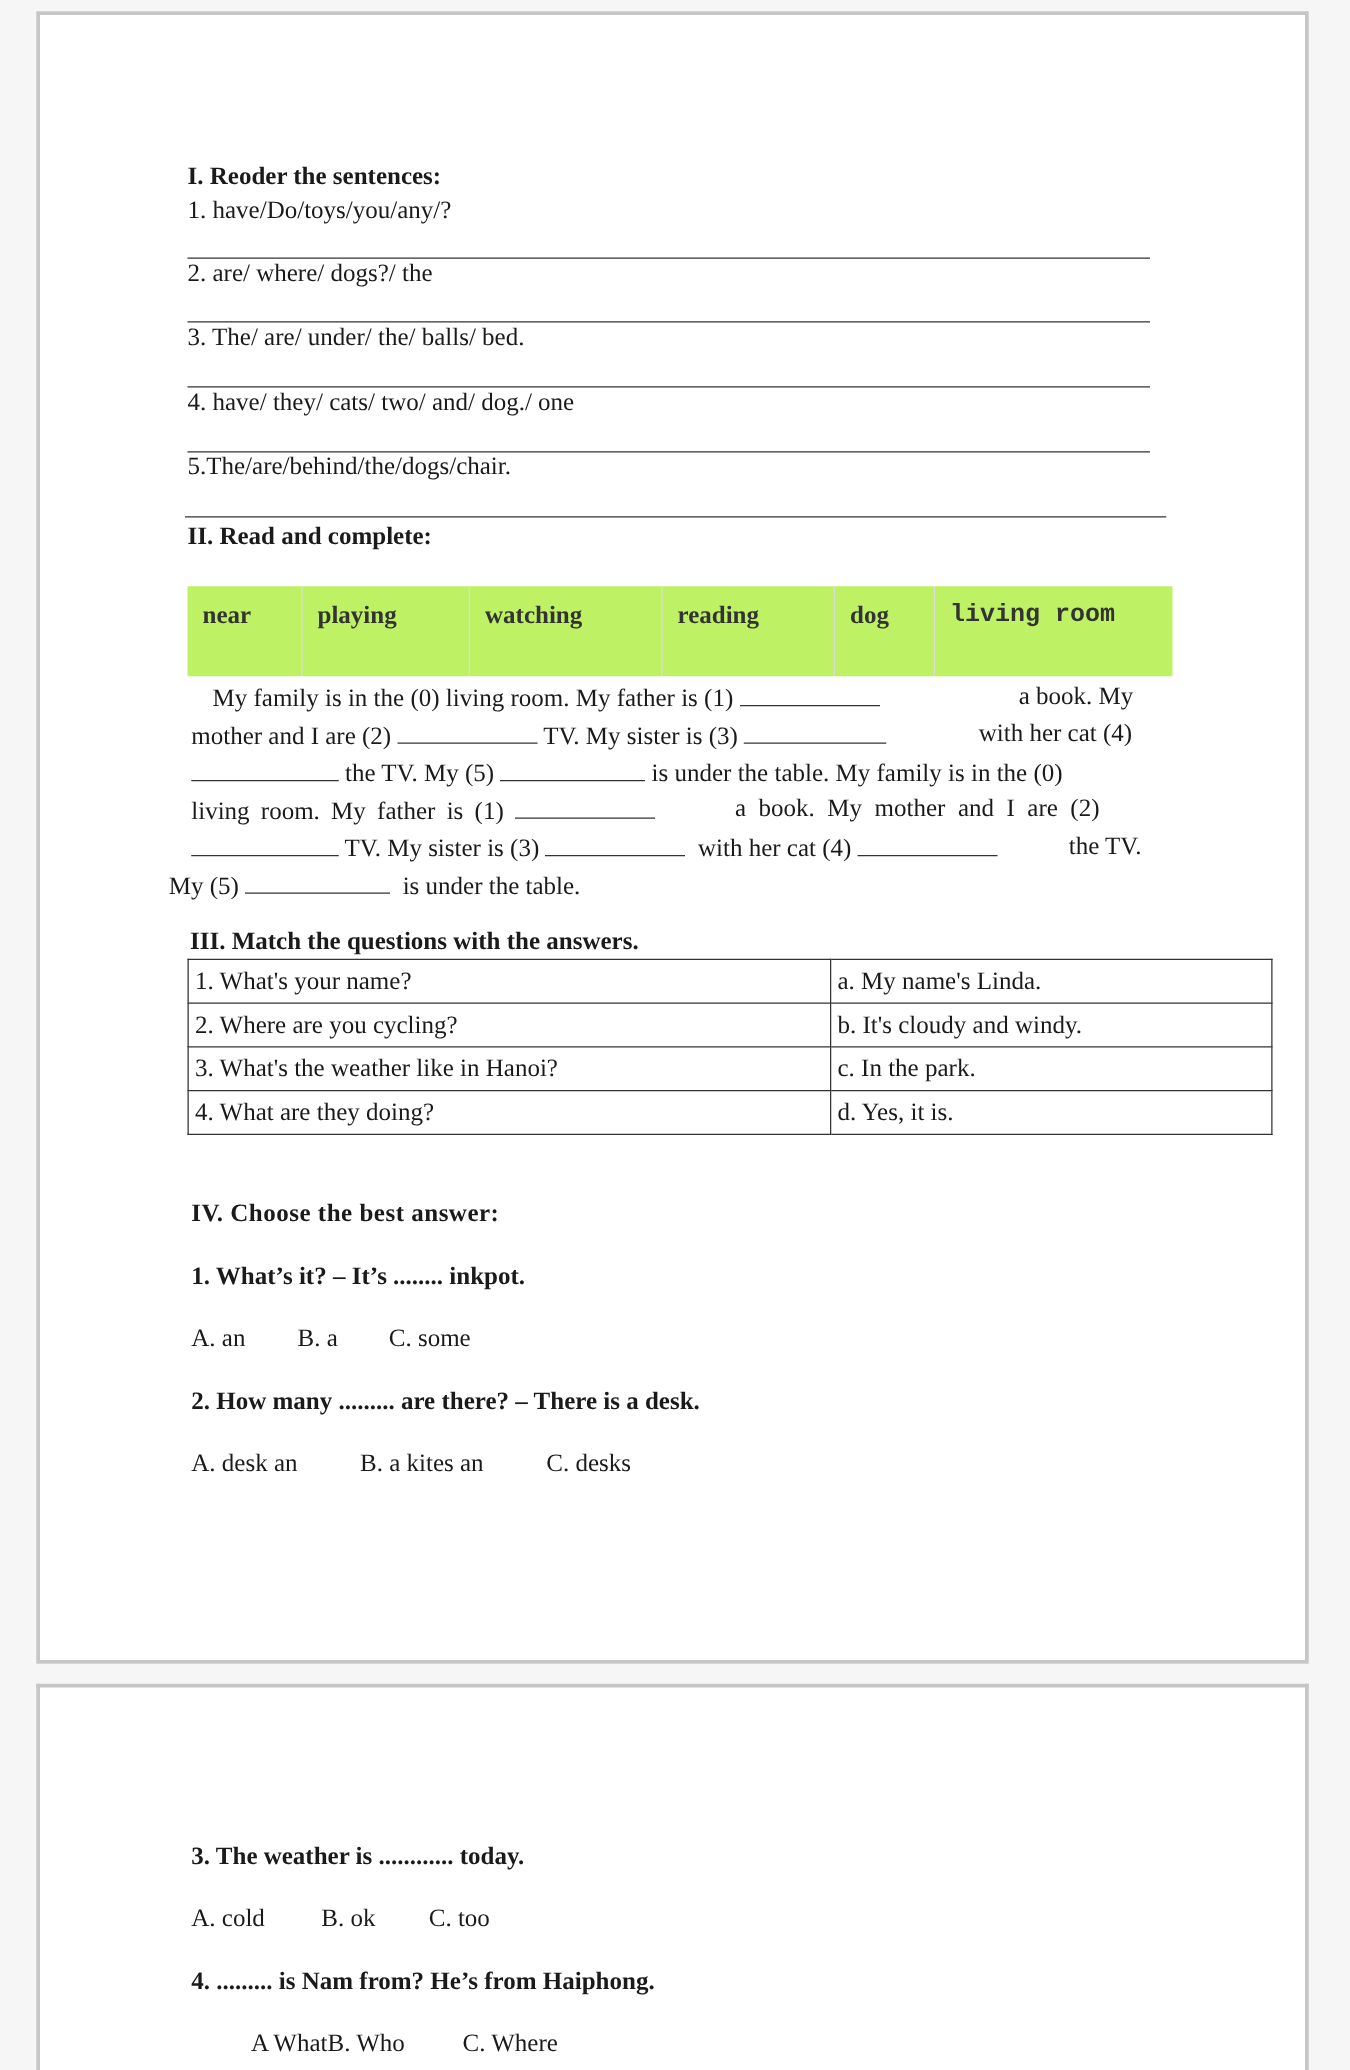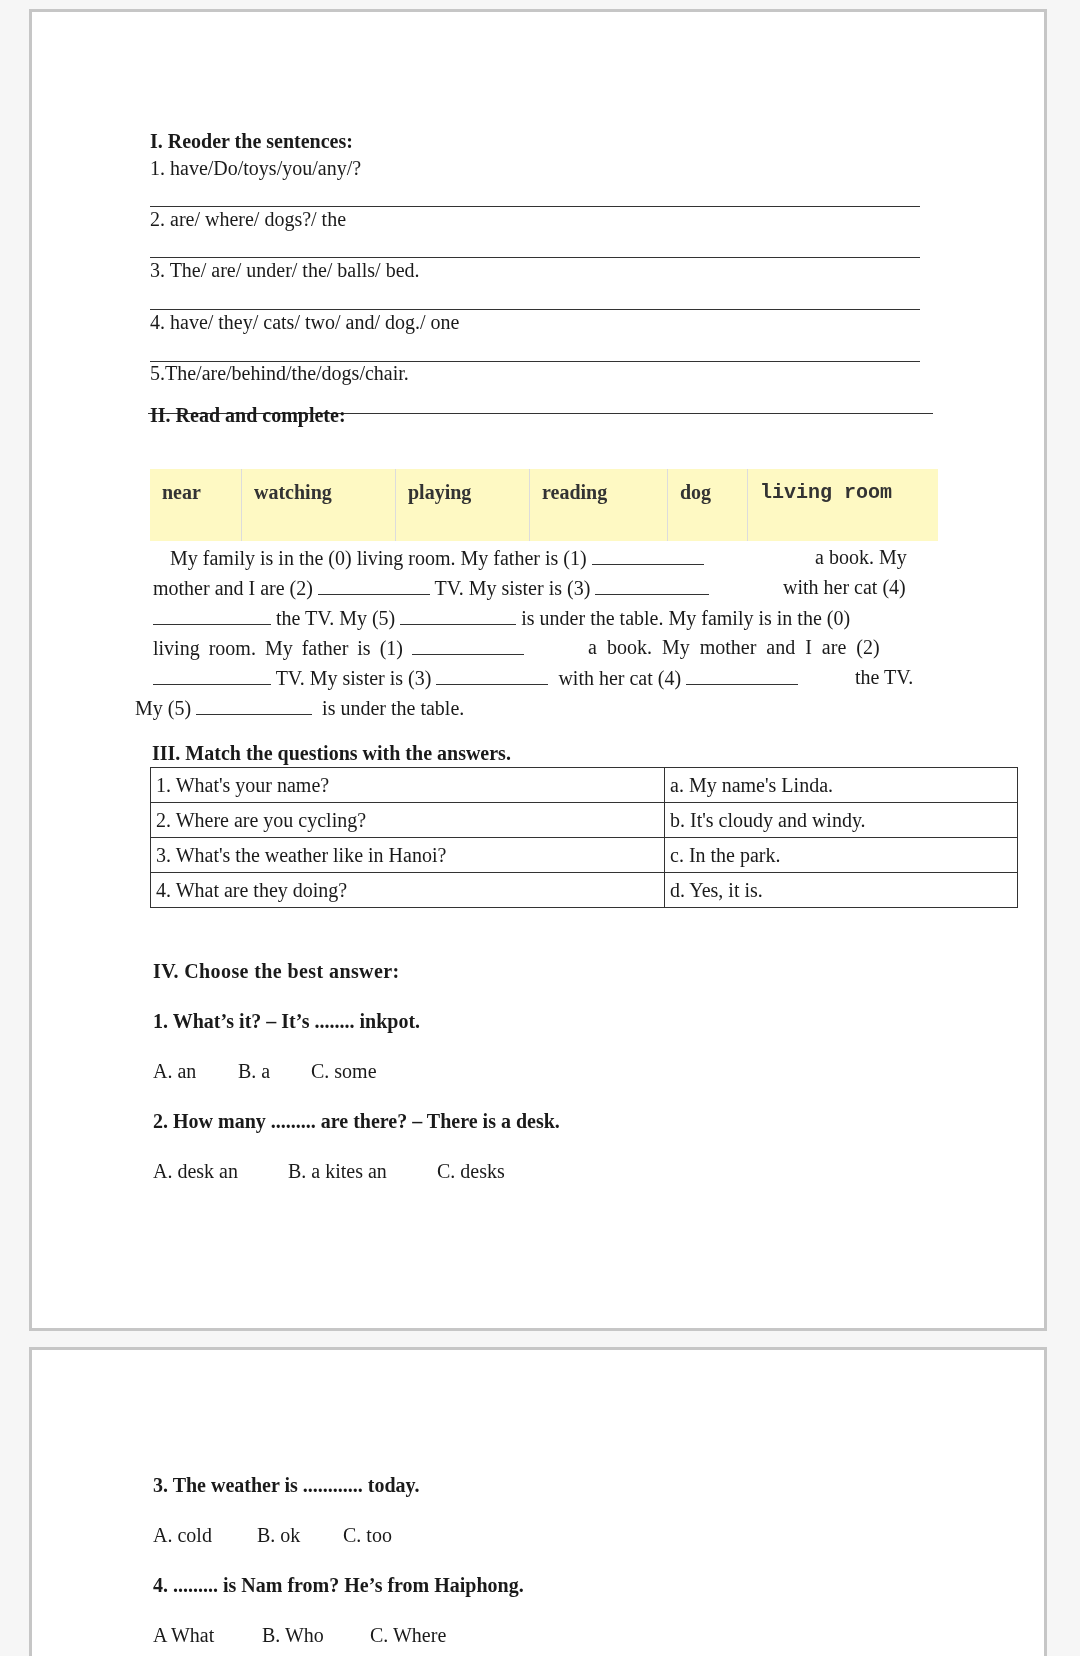--- a/index.html
+++ b/index.html
@@ -13,21 +13,21 @@
     position:absolute; left:29px; width:1018px;
     background:#fff; border:3px solid #c6c6c6; box-sizing:border-box;
   }
   #page1 { top:9px; height:1322px; }
   #page2 { top:1347px; height:330px; border-bottom:none; }
   .abs { position:absolute; white-space:nowrap; }
   .h { font-weight:bold; font-size:20px; }
   .t { font-size:20px; }
   .rule { position:absolute; height:0; border-top:1.5px solid #333; }
   
-  .bank { position:absolute; left:150px; top:469px; width:788px; height:72px; background:#fef9c3; display:flex; }
+  .bank { position:absolute; left:150px; top:469px; width:788px; height:72px; background:#bef264; display:flex; }
   .bank .cell { border-right:1px solid #dcdcdc; font-weight:bold; font-size:20px; padding:12px 0 0 12px; box-sizing:border-box; color:#333; font-family:"Liberation Serif", serif; }
   .bank .cell:last-child { border-right:none;font-family:Liberation Mono, monospace; }
   .blank { display:inline-block; border-bottom:1.2px solid #333; height:18px; vertical-align:baseline; }
   
   table.match { position:absolute; left:150px; top:767px; width:868px; border-collapse:collapse; font-size:20px; }
   table.match td { border:1.5px solid #333; height:35px; padding:0 0 0 5px; box-sizing:border-box; }
   table.match td.q { width:514px; }
   .opts span { display:inline-block; }
 </style>
 </head>
@@ -41,25 +41,25 @@
 <div class="rule" style="left:150px;top:206px;width:770px;"></div>
 <div class="abs t" style="left:150px;top:208px;">2. are/ where/ dogs?/ the</div>
 <div class="rule" style="left:150px;top:257px;width:770px;"></div>
 <div class="abs t" style="left:150px;top:259px;">3. The/ are/ under/ the/ balls/ bed.</div>
 <div class="rule" style="left:150px;top:309px;width:770px;"></div>
 <div class="abs t" style="left:150px;top:311px;">4. have/ they/ cats/ two/ and/ dog./ one</div>
 <div class="rule" style="left:150px;top:361px;width:770px;"></div>
 <div class="abs t" style="left:150px;top:362px;">5.The/are/behind/the/dogs/chair.</div>
 <div class="rule" style="left:148px;top:413px;width:785px;"></div>
 
-<div class="abs h" style="left:150px;top:404px;">II. Read and complete:</div>
+<div class="abs h" style="left:150px;top:418px;">II. Read and complete:</div>
 <div class="bank">
   <div class="cell" style="width:92px;">near</div>
+  <div class="cell" style="width:134px;">playing</div>
   <div class="cell" style="width:154px;">watching</div>
-  <div class="cell" style="width:134px;">playing</div>
   <div class="cell" style="width:138px;">reading</div>
   <div class="cell" style="width:80px;">dog</div>
   <div class="cell" style="width:190px;">living room</div>
 </div>
 
 <div class="abs t" style="left:170px;top:546px;">
   <span>My family is in the (0) living room. My father is (1)</span>
   <span class="blank" style="width:112px;"></span>
   &nbsp;&nbsp;&nbsp;
 </div>
@@ -112,14 +112,14 @@
   <span style="width:135px;">A. desk an</span><span style="width:149px;">B. a kites an</span><span>C. desks</span>
 </div>
 
 <div class="abs h" style="left:153px;top:1474px;">3. The weather is ............ today.</div>
 <div class="abs t opts" style="left:153px;top:1524px;">
   <span style="width:104px;">A. cold</span><span style="width:86px;">B. ok</span><span>C. too</span>
 </div>
 
 <div class="abs h" style="left:153px;top:1574px;">4. ......... is Nam from? He’s from Haiphong.</div>
 <div class="abs t opts" style="left:153px;top:1624px;">
-  <span style="width:109px;">A What</span><span style="width:108px;">B. Who</span><span>C. Where</span>
+  <span style="width:109px;text-align:right;">A What</span><span style="width:108px;">B. Who</span><span>C. Where</span>
 </div>
 
 </body></html>

